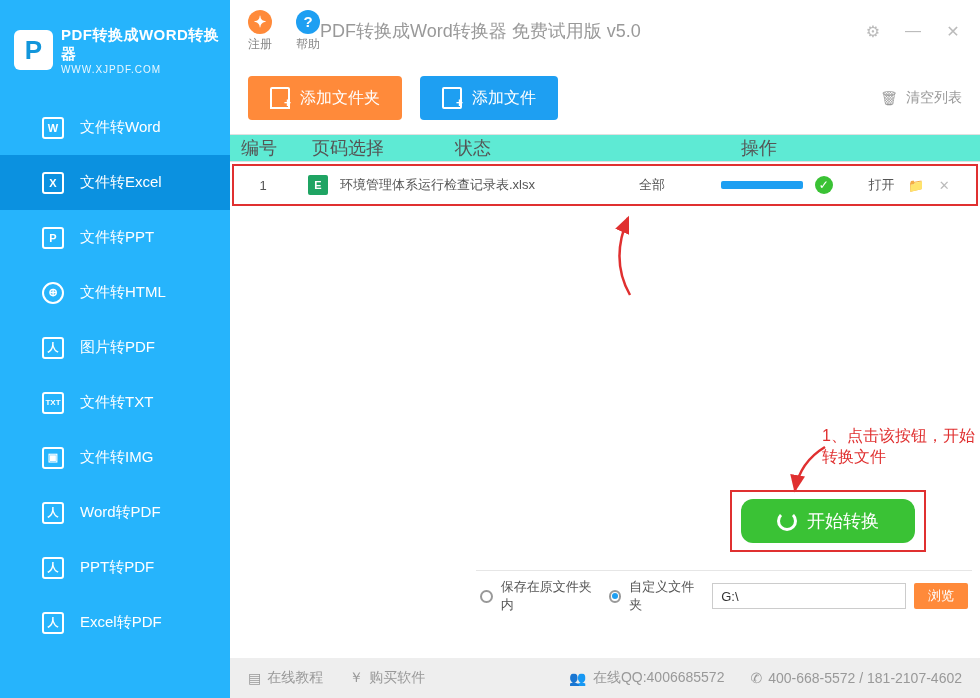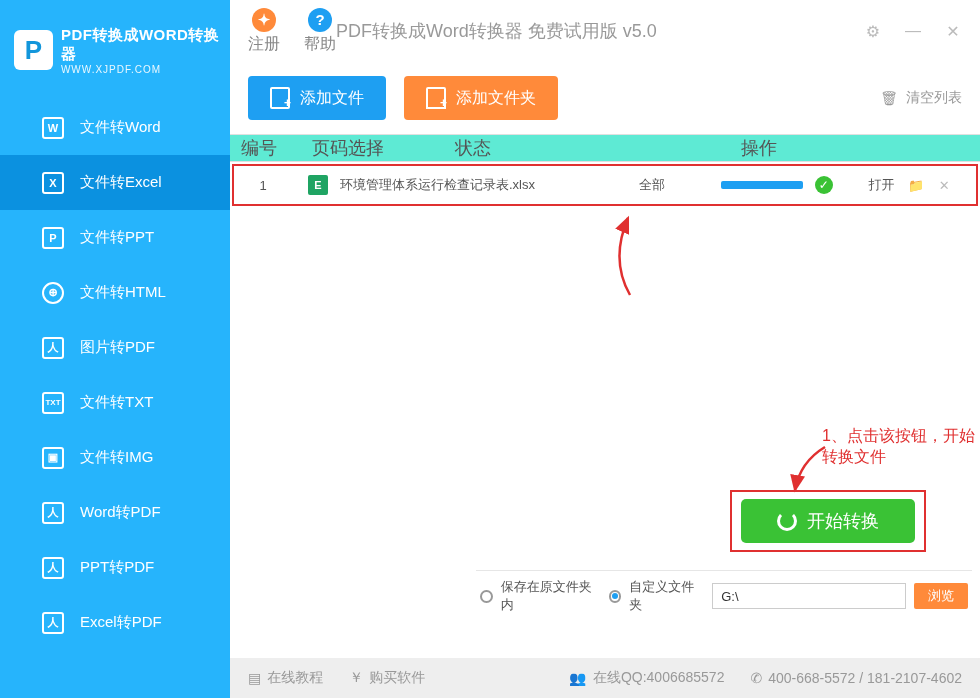--- a/index.html
+++ b/index.html
@@ -17,21 +17,21 @@
 .nav-item { height: 55px; display: flex; align-items: center; padding-left: 42px; color: #fff; font-size: 15px; cursor: pointer; }
 .nav-item.active { background: #0b91e0; }
 .nav-icon { width: 22px; height: 22px; border: 2px solid #fff; border-radius: 3px; display: flex; align-items: center; justify-content: center; font-size: 11px; font-weight: bold; margin-right: 16px; }
 .nav-icon.globe { border-radius: 50%; }
 
 .main { position: absolute; left: 230px; top: 0; width: 750px; height: 698px; background: #fff; }
 .titlebar { height: 62px; display: flex; align-items: center; padding: 0 18px; }
 .title-left { display: flex; gap: 24px; }
 .title-btn { display: flex; flex-direction: column; align-items: center; gap: 2px; cursor: pointer; }
 .title-btn-icon { width: 24px; height: 24px; border-radius: 50%; display: flex; align-items: center; justify-content: center; color: #fff; font-weight: bold; font-size: 15px; }
-.title-btn-label { font-size: 16px; color: #888; }
+.title-btn-label { font-size: 12px; color: #888; }
 .title-text { flex: 1; text-align: left; color: #999; font-size: 18px; margin-right: 60px; }
 .win-controls { display: flex; gap: 22px; }
 .win-ctrl { width: 18px; height: 18px; display: flex; align-items: center; justify-content: center; color: #bbb; cursor: pointer; }
 
 .toolbar { height: 72px; display: flex; align-items: center; padding: 0 18px; gap: 18px; }
 .tool-btn { height: 44px; border-radius: 4px; display: flex; align-items: center; padding: 0 22px; color: #fff; font-size: 16px; cursor: pointer; gap: 10px; }
 .tool-btn.blue { background: #1e9ff2; }
 .tool-btn.orange { background: #ff8a3a; }
 .tool-icon { width: 20px; height: 22px; border: 2px solid #fff; border-radius: 2px; position: relative; }
 .tool-icon::after { content: "+"; position: absolute; right: -3px; bottom: -3px; background: inherit; font-size: 12px; font-weight: bold; }
@@ -53,21 +53,21 @@
 .action-group { display: flex; align-items: center; justify-content: center; gap: 14px; }
 .action-icon { color: #bbb; cursor: pointer; }
 
 .annotation { position: absolute; color: #e03030; font-size: 16px; }
 .ann1 { left: 248px; top: 300px; }
 .ann2 { left: 592px; top: 426px; }
 
 .arrow { position: absolute; pointer-events: none; }
 
 .start-area { position: absolute; left: 500px; top: 490px; width: 196px; height: 62px; border: 2px solid #e03030; display: flex; align-items: center; justify-content: center; }
-.start-btn { width: 174px; height: 44px; background: #3ac235; color: #fff; font-size: 18px; display: flex; align-items: center; justify-content: center; gap: 10px; cursor: pointer; border-radius: 5px; }
+.start-btn { width: 174px; height: 44px; background: #3ac235; color: #fff; font-size: 18px; display: flex; align-items: center; justify-content: center; gap: 10px; cursor: pointer; border-radius: 12px; }
 .spinner { width: 20px; height: 20px; border: 3px solid #fff; border-top-color: transparent; border-radius: 50%; }
 
 .save-row { position: absolute; left: 250px; top: 578px; right: 12px; display: flex; align-items: center; gap: 8px; font-size: 13px; color: #555; }
 .radio { width: 13px; height: 13px; border: 2px solid #999; border-radius: 50%; display: inline-flex; align-items: center; justify-content: center; }
 .radio.checked::after { content: ""; width: 6px; height: 6px; background: #1e9ff2; border-radius: 50%; }
 .path-input { flex: 1; height: 26px; border: 1px solid #ccc; padding: 0 8px; font-size: 13px; color: #333; background: #fff; }
 .browse-btn { width: 56px; height: 26px; background: #ff8a3a; color: #fff; font-size: 13px; border-radius: 2px; display: flex; align-items: center; justify-content: center; cursor: pointer; }
 .divider { position: absolute; left: 246px; right: 8px; top: 570px; height: 1px; background: #e6e6e6; }
 
 .footer { position: absolute; left: 230px; bottom: 0; width: 750px; height: 40px; background: #eeeeee; display: flex; align-items: center; padding: 0 18px; gap: 26px; color: #999; font-size: 14px; }
@@ -144,27 +144,27 @@
     </div>
     <div class="title-text">PDF转换成Word转换器 免费试用版 v5.0</div>
     <div class="win-controls">
       <div class="win-ctrl">⚙</div>
       <div class="win-ctrl">—</div>
       <div class="win-ctrl">✕</div>
     </div>
   </div>
 
   <div class="toolbar">
+    <div class="tool-btn orange">
+      <span class="tool-icon" style="border-radius:2px 2px 0 0"></span>
+      <span>添加文件夹</span>
+    </div>
     <div class="tool-btn blue">
       <span class="tool-icon"></span>
       <span>添加文件</span>
-    </div>
-    <div class="tool-btn orange">
-      <span class="tool-icon" style="border-radius:2px 2px 0 0"></span>
-      <span>添加文件夹</span>
     </div>
     <div class="spacer"></div>
     <div class="clear-btn">
       <span>🗑</span>
       <span>清空列表</span>
     </div>
   </div>
 
   <div class="table-head">
     <div class="col-num">编号</div>

